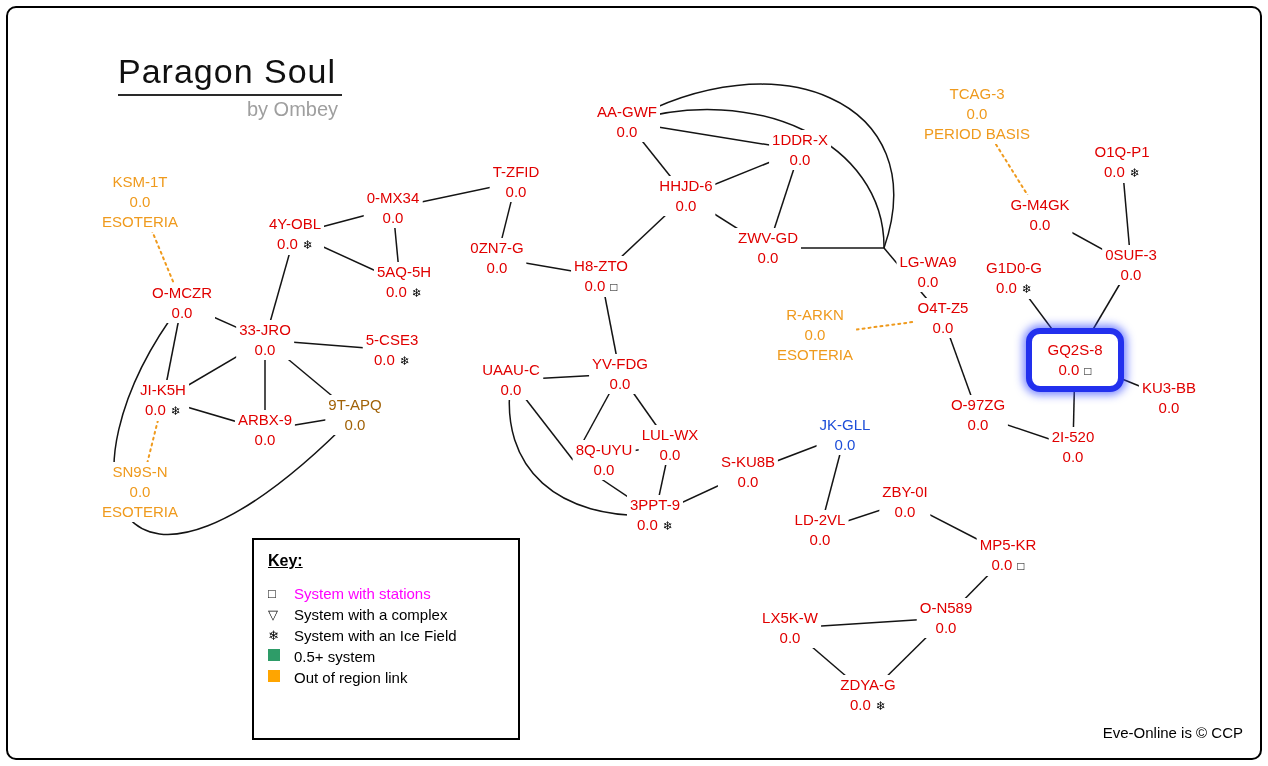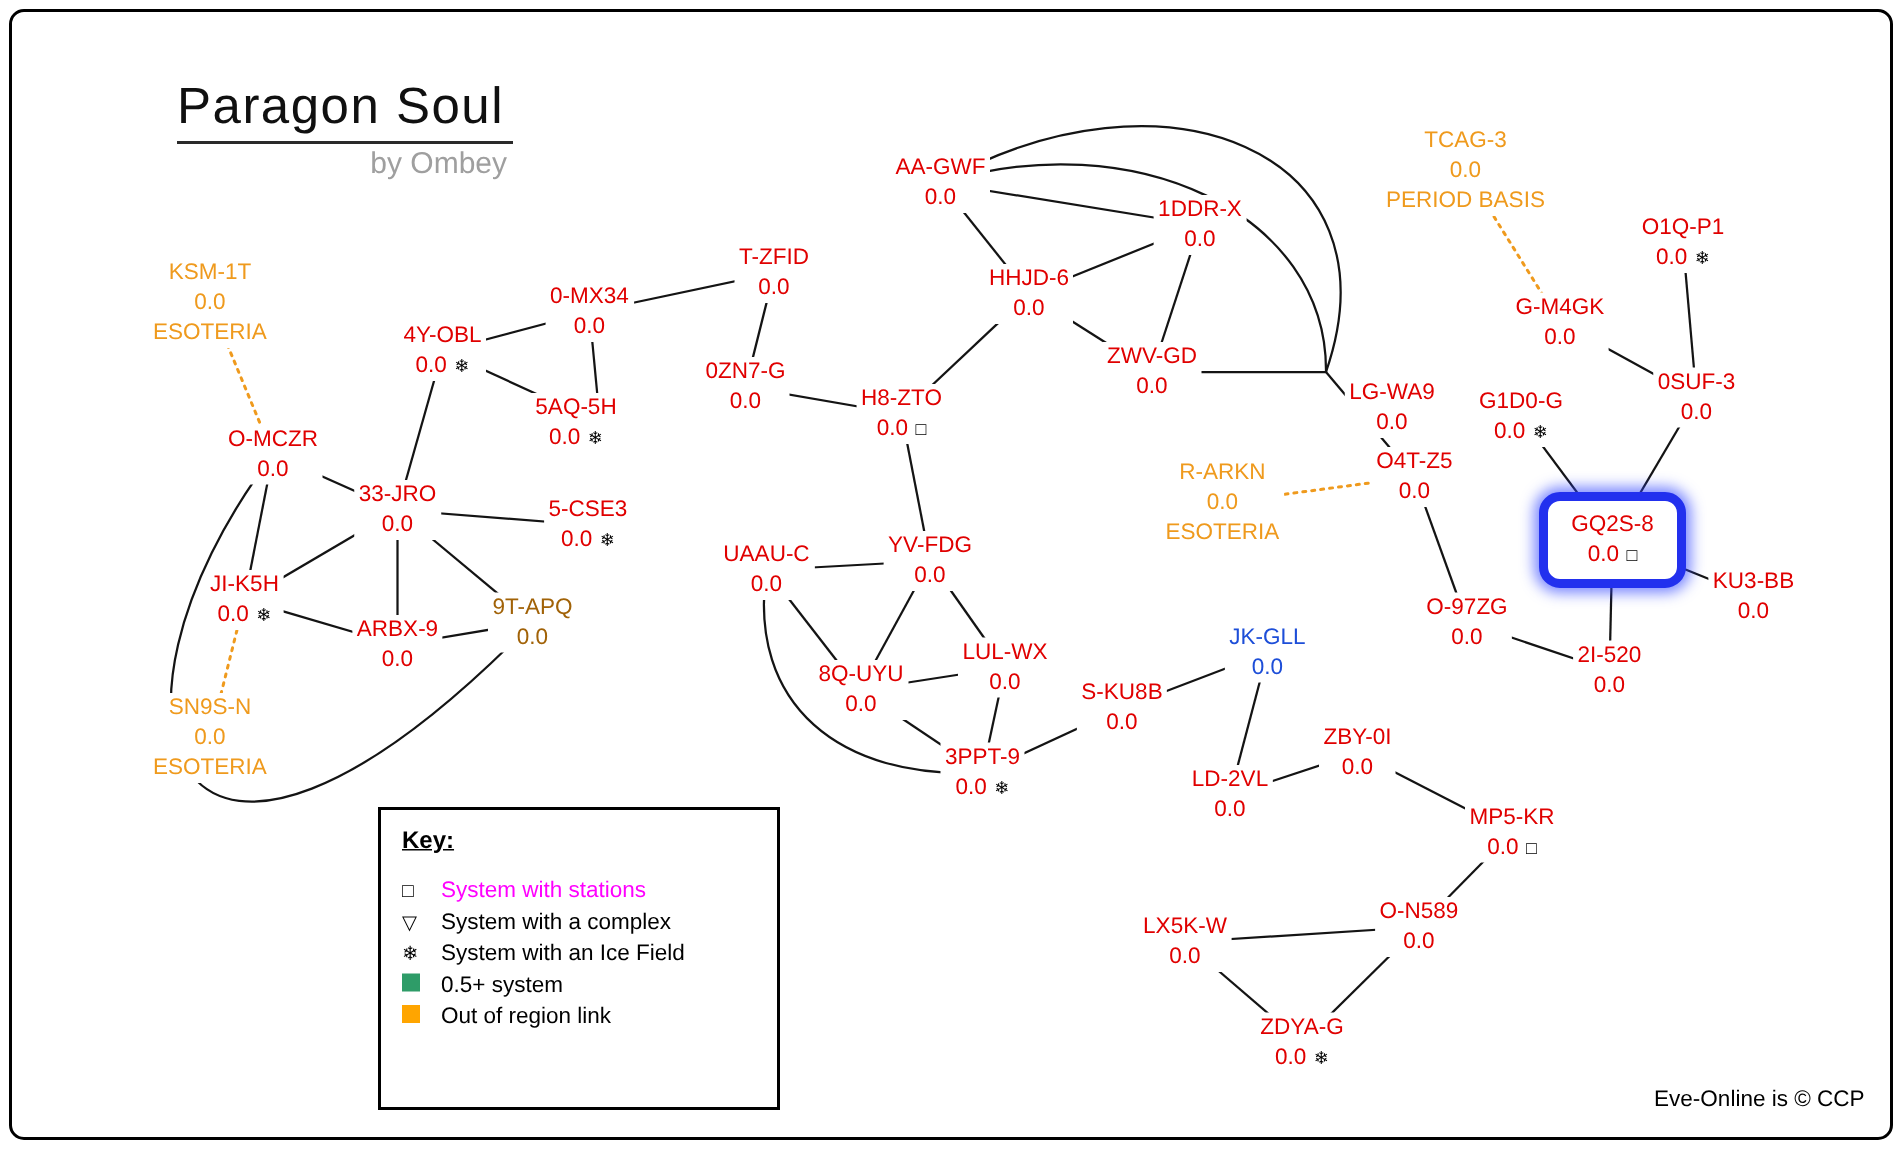--- a/index.html
+++ b/index.html
@@ -109,21 +109,21 @@
         <div><span>0.0</span></div>
       </div>
       <div class="node" style="left: 393px; top: 188px; color: rgb(224, 0, 0);">
         <div>0-MX34</div>
         <div><span>0.0</span></div>
       </div>
       <div class="node" style="left: 295px; top: 214px; color: rgb(224, 0, 0);">
         <div>4Y-OBL</div>
         <div><span>0.0</span><span class="glyph" style="color: rgb(0, 0, 0);">❄</span></div>
       </div>
-      <div class="node" style="left: 384px; top: 262px; color: rgb(224, 0, 0);">
+      <div class="node" style="left: 404px; top: 262px; color: rgb(224, 0, 0);">
         <div>5AQ-5H</div>
         <div><span>0.0</span><span class="glyph" style="color: rgb(0, 0, 0);">❄</span></div>
       </div>
       <div class="node" style="left: 497px; top: 238px; color: rgb(224, 0, 0);">
         <div>0ZN7-G</div>
         <div><span>0.0</span></div>
       </div>
       <div class="node" style="left: 601px; top: 256px; color: rgb(224, 0, 0);">
         <div>H8-ZTO</div>
         <div><span>0.0</span><span class="glyph" style="color: rgb(0, 0, 0);">□</span></div>
@@ -202,21 +202,21 @@
         <div><span>0.0</span></div>
       </div>
       <div class="node" style="left: 620px; top: 354px; color: rgb(224, 0, 0);">
         <div>YV-FDG</div>
         <div><span>0.0</span></div>
       </div>
       <div class="node" style="left: 670px; top: 425px; color: rgb(224, 0, 0);">
         <div>LUL-WX</div>
         <div><span>0.0</span></div>
       </div>
-      <div class="node" style="left: 574px; top: 440px; color: rgb(224, 0, 0);">
+      <div class="node" style="left: 604px; top: 440px; color: rgb(224, 0, 0);">
         <div>8Q-UYU</div>
         <div><span>0.0</span></div>
       </div>
       <div class="node" style="left: 655px; top: 495px; color: rgb(224, 0, 0);">
         <div>3PPT-9</div>
         <div><span>0.0</span><span class="glyph" style="color: rgb(0, 0, 0);">❄</span></div>
       </div>
       <div class="node" style="left: 748px; top: 452px; color: rgb(224, 0, 0);">
         <div>S-KU8B</div>
         <div><span>0.0</span></div>

